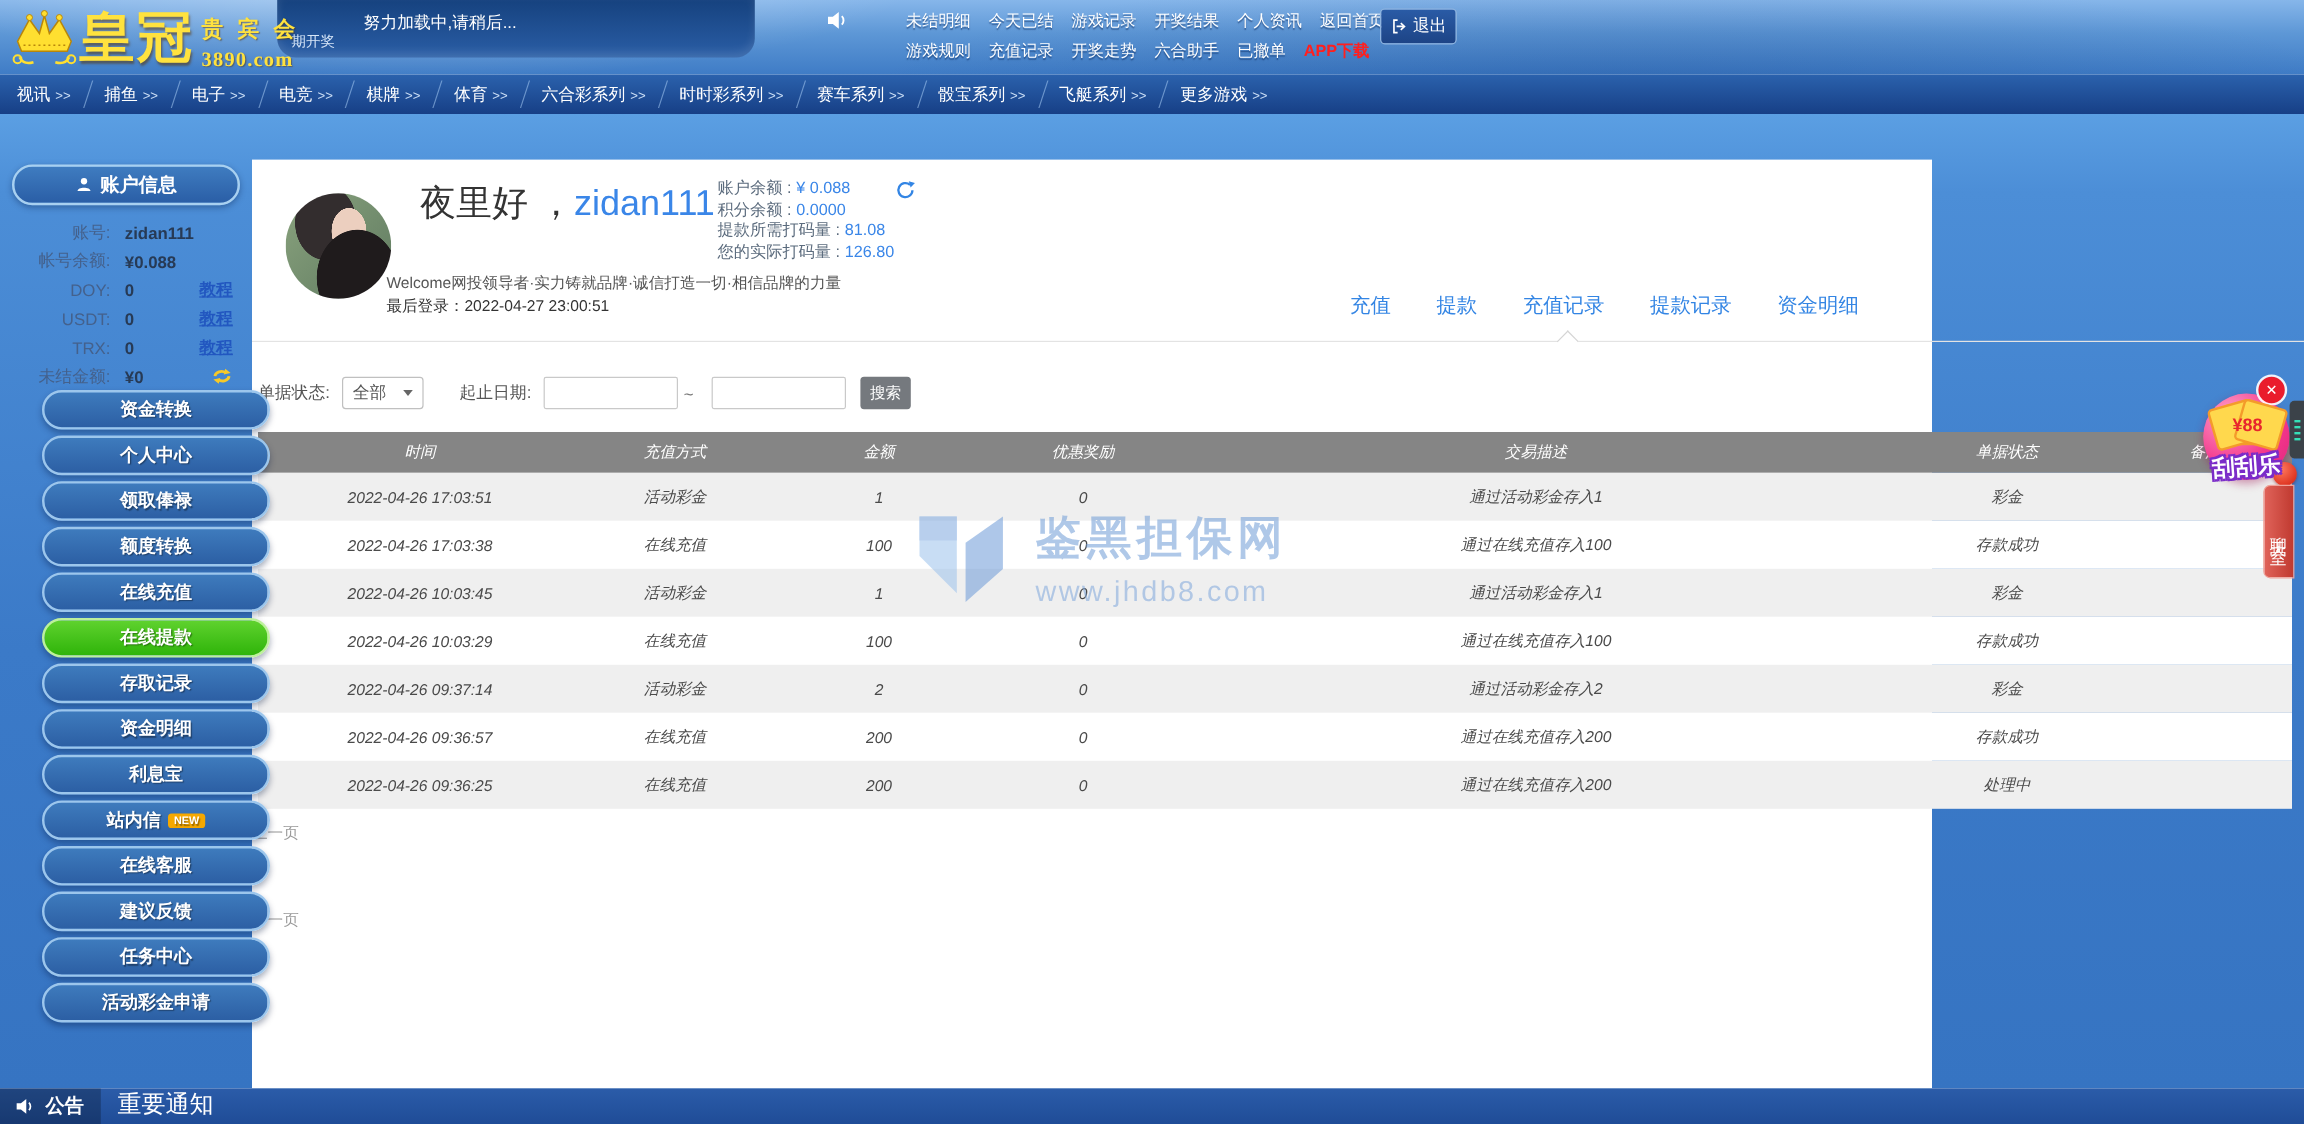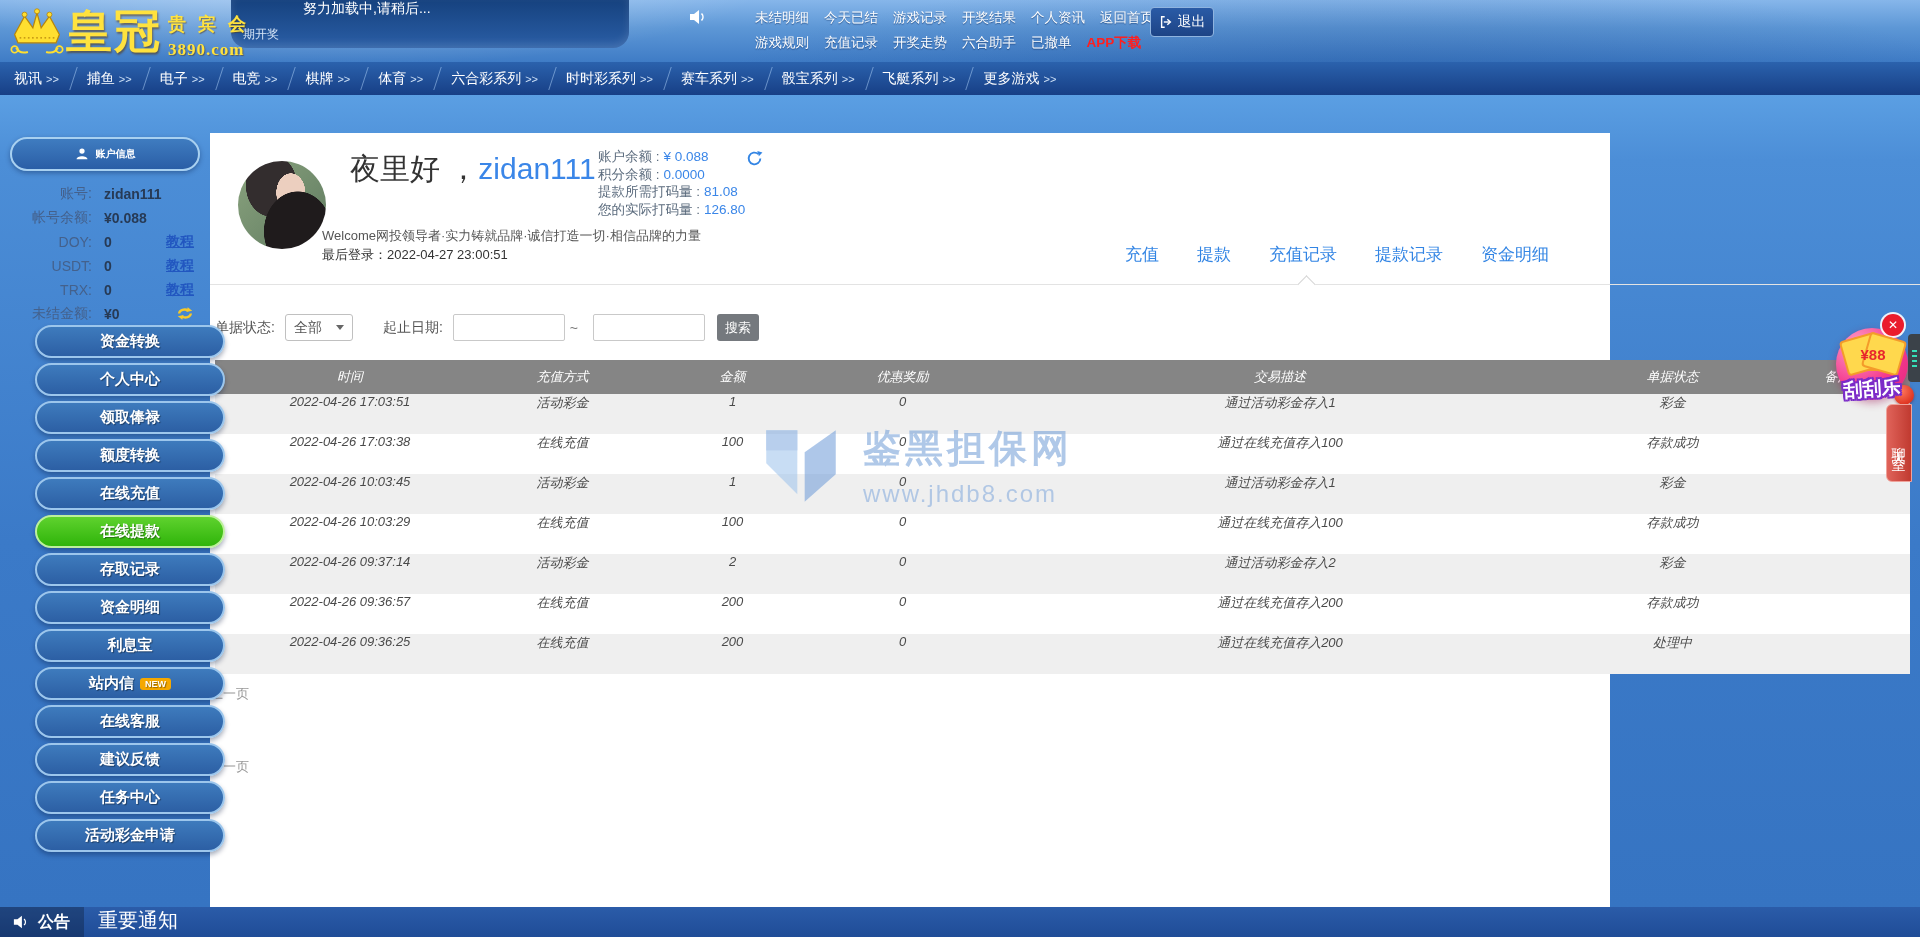--- a/index.html
+++ b/index.html
@@ -17,21 +17,21 @@
   .logo-title { font-size:46px; font-weight:bold; color:#ffe23e; line-height:58px;
     text-shadow:1px 2px 2px rgba(90,50,0,.55); letter-spacing:2px; }
   .logo-col { display:flex; flex-direction:column; margin-left:6px; margin-top:10px; }
   .logo-sub { font-size:18px; font-weight:bold; color:#ffe23e; letter-spacing:12px; text-shadow:1px 1px 1px rgba(90,50,0,.5); }
   .logo-domain { font-family:"Liberation Serif","DejaVu Serif",serif; font-size:17px; font-weight:bold; color:#ffe23e; margin-top:4px; letter-spacing:1px; text-shadow:1px 1px 1px rgba(90,50,0,.5); }
 
   .ticker-panel { position:absolute; left:231px; top:0; width:398px; height:48px;
     background:linear-gradient(180deg,#16427f,#2a5ea6); border-radius:0 0 16px 16px;
     box-shadow:inset 0 -4px 8px rgba(255,255,255,.12); z-index:25; }
   .ticker-label { position:absolute; left:12px; bottom:5px; font-size:12px; color:#d7e6f8; }
-  .loading-text { position:absolute; left:72px; top:0; font-size:14px; color:#fff; }
+  .loading-text { position:absolute; left:72px; top:10px; font-size:14px; color:#fff; }
 
   .hdr-speaker { position:absolute; left:688px; top:8px; z-index:25; }
 
   .hnav { position:absolute; left:755px; top:9px; width:400px; z-index:25; }
   .hnav-row { display:flex; gap:15px; margin-bottom:7px; }
   .hnav-row a { color:#fff; font-size:13.5px; white-space:nowrap; text-shadow:0 1px 1px rgba(0,30,80,.5); }
   .hnav-row a.app-dl { color:#ff1f1f; font-weight:bold; text-shadow:none; }
 
   .logout-btn { position:absolute; left:1150px; top:7px; width:64px; height:30px; z-index:25;
     display:flex; align-items:center; justify-content:center; gap:5px;
@@ -45,21 +45,21 @@
   .navbar .nv-item + .nv-item::before { content:""; position:absolute; left:0; top:5px; bottom:5px; width:1px;
     background:rgba(170,205,245,.55); transform:skewX(-18deg); }
   .nv-arrow { font-size:11px; margin-left:4px; color:#cfe2f8; }
 
   
   .band { position:absolute; left:0; top:95px; width:1920px; height:812px;
     background:linear-gradient(180deg,#5b9fe3 0%,#4c8ed7 8%,#3b7ac8 55%,#3674c2 100%); }
   .sidebar { position:absolute; left:0; top:95px; width:210px; height:812px; z-index:10; }
   .acct-btn { position:absolute; left:10px; top:42px; width:190px; height:34px; border-radius:17px;
     background:linear-gradient(180deg,#3f7cc0,#2a5ea6); border:2px solid #a8d0f0;
-    box-shadow:0 2px 5px rgba(0,20,60,.35); color:#fff; font-size:10px; font-weight:bold;
+    box-shadow:0 2px 5px rgba(0,20,60,.35); color:#fff; font-size:16px; font-weight:bold;
     display:flex; align-items:center; justify-content:center; gap:7px; cursor:pointer; }
   .sb-fields { position:absolute; left:0; top:90px; width:210px; }
   .sb-row { display:flex; align-items:center; margin-bottom:7px; font-size:14px; height:17px; padding-right:16px; }
   .sb-label { width:92px; text-align:right; color:#44618c; }
   .sb-value { margin-left:12px; color:#273a55; font-weight:bold; }
   .sb-link { margin-left:auto; color:#2257c0; text-decoration:underline; font-weight:bold; font-size:14px; }
   .sb-refresh { margin-left:auto; cursor:pointer; line-height:0; }
   .sb-menu { position:absolute; left:0; top:230px; width:210px;padding-left:35px; }
   .menu-btn { position:relative; width:190px; height:33px; margin:0 auto 5px; border-radius:17px;
     background:linear-gradient(180deg,#3e7bbd,#2c5fa4); border:2px solid #9cc6ec;
@@ -98,21 +98,21 @@
     display:flex; align-items:center; padding:0 8px; cursor:pointer; background:#fff; color:#555; }
   .f-caret { margin-left:auto; width:0; height:0; border-left:4px solid transparent; border-right:4px solid transparent; border-top:5px solid #666; }
   .f-datelabel { margin-left:30px; }
   .f-input { width:112px; height:27px; border:1px solid #c9c9c9; border-radius:2px; margin-left:10px; padding:0 6px; font-size:13px; }
   .f-tilde { margin:0 5px; color:#777; }
   .search-btn { width:42px; height:27px; margin-left:12px; background:#75797e; color:#fff; font-size:13px;
     border:none; border-radius:3px; cursor:pointer; }
 
   .tbl { position:absolute; left:5px; top:227px; width:1695px; font-size:13px;font-style:italic; }
   .thead { display:flex; background:#858585; color:#fff; height:34px; align-items:center; }
-  .trow { display:flex; height:40px; color:#4a4a4a; background:#fff; }
+  .trow { display:flex; height:40px; align-items:center; color:#4a4a4a; background:#fff; }
   .trow.gray { background:#efefef; }
   .thead span, .trow span { text-align:center; overflow:hidden; white-space:nowrap; }
   .thead span:nth-child(1), .trow span:nth-child(1){ width:270px; }
   .thead span:nth-child(2), .trow span:nth-child(2){ width:155px; }
   .thead span:nth-child(3), .trow span:nth-child(3){ width:185px; }
   .thead span:nth-child(4), .trow span:nth-child(4){ width:155px; }
   .thead span:nth-child(5), .trow span:nth-child(5){ width:600px; }
   .thead span:nth-child(6), .trow span:nth-child(6){ width:185px; }
   .thead span:nth-child(7), .trow span:nth-child(7){ width:145px; }
 

